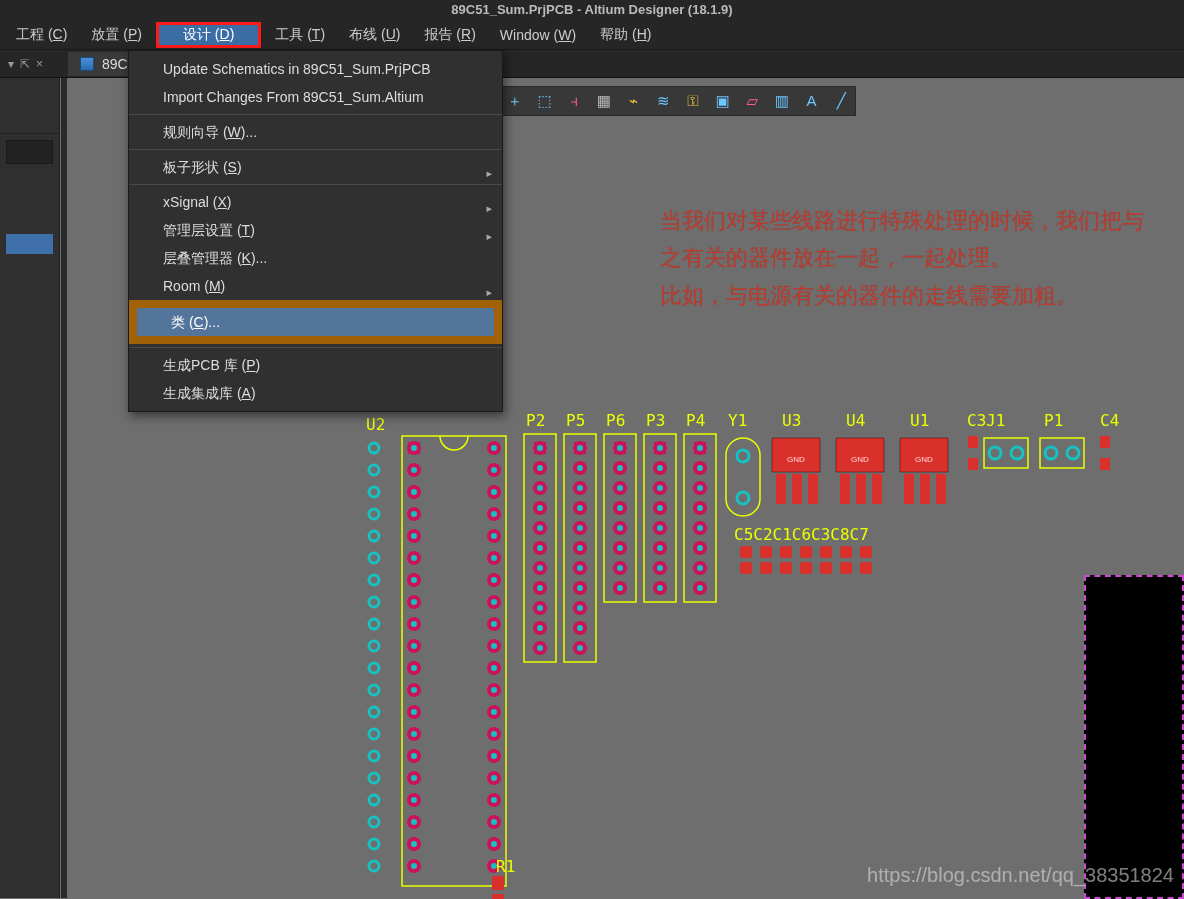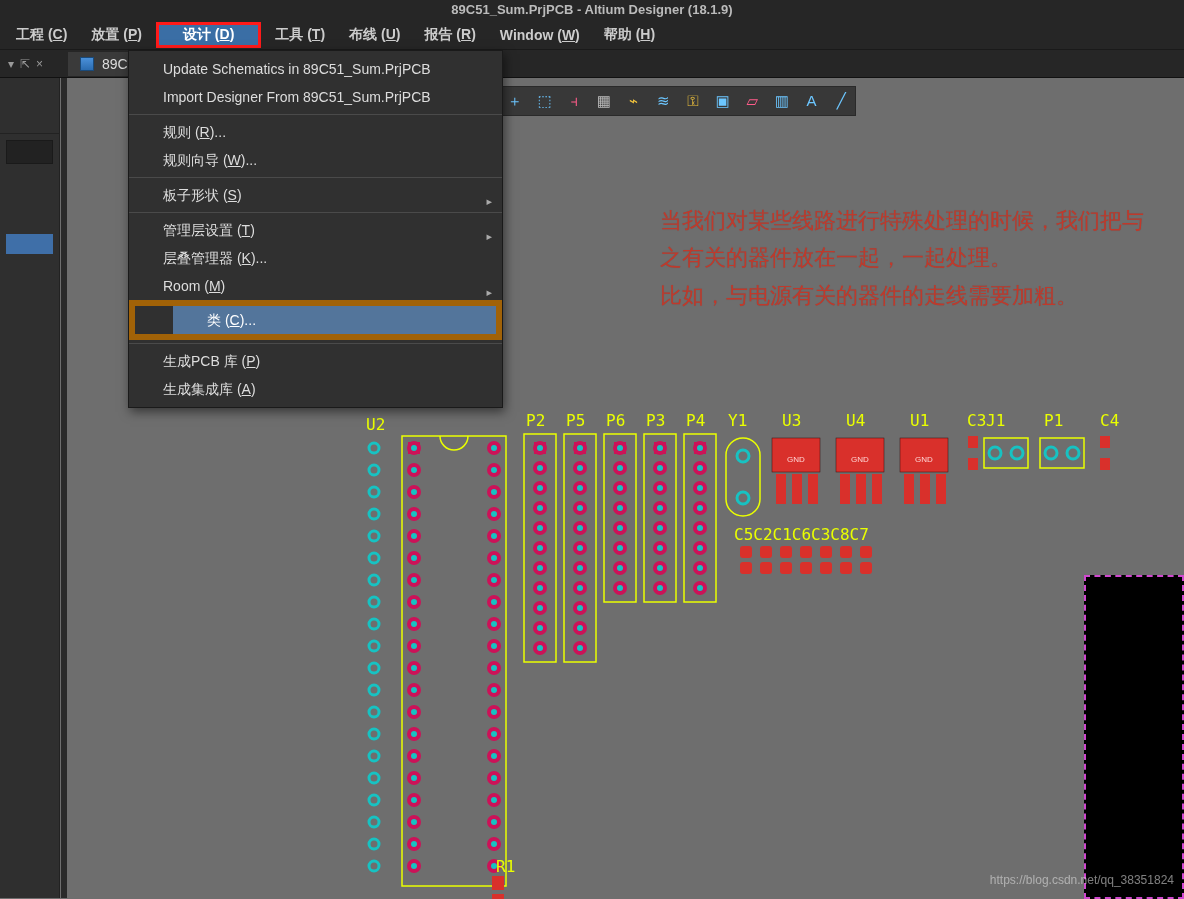--- a/index.html
+++ b/index.html
@@ -30,21 +30,20 @@
     display: flex;
     align-items: center;
     padding: 0 6px;
     gap: 4px;
     border-bottom: 1px solid #1a1a1a;
   }
   .menubar .menu-item {
     padding: 4px 10px;
     color: #ccc;
     cursor: pointer;
-    font-weight: bold;
   }
   .menubar .menu-item.active {
     background: #3a6ea5;
     color: #fff;
   }
   .menubar .hl-menu {
     border: 3px solid #ff1a1a;
     padding: 1px 24px;
   }
   .under { text-decoration: underline; }
@@ -141,22 +140,21 @@
     right: 10px;
     top: 6px;
     font-size: 11px;
     color: #aaa;
   }
   .dropdown .dd-sel {
     background: #53759b;
     color:#fff;
   }
   .dd-hl-wrap{
-    border:6px solid #a16207;
-    padding-left:38px;
+    border:8px solid #a16207;
   }
 
   
   .mini-toolbar {
     position: absolute;
     top: 86px;
     left: 500px;
     height: 30px;
     width: 356px;
     background: #383838;
@@ -223,21 +221,21 @@
     height:324px;
     background:#000;
     border:2px dashed #d048d0;
     z-index:11;
   }
   .watermark{
     position:absolute;
     right:10px;
     bottom:12px;
     color:rgba(230,230,230,.55);
-    font-size:12px;
+    font-size:20px;
     font-family:Arial,sans-serif;
     z-index:40;
   }
 </style>
 </head>
 <body>
 
 <div class="titlebar">
   <span>89C51_Sum.PrjPCB - Altium Designer (18.1.9)</span>
 </div>
@@ -268,27 +266,27 @@
 
 <div class="left-panel">
   <div class="lp-top"></div>
   <div class="lp-box"></div>
   <div class="lp-sel"></div>
 </div>
 <div class="left-side-strip"></div>
 
 <div class="dropdown" id="dropdown">
     <div class="dd-item">Update Schematics in 89C51_Sum.PrjPCB</div>
-    <div class="dd-item">Import Designer From 89C51_Sum.PrjPCB</div>
+    <div class="dd-item">Import Changes From 89C51_Sum.Altium</div>
     <div class="dd-sep"></div>
-    <div class="dd-item">规则 (<span class="under">R</span>)...</div>
     <div class="dd-item">规则向导 (<span class="under">W</span>)...</div>
     <div class="dd-sep"></div>
     <div class="dd-item dd-sub">板子形状 (<span class="under">S</span>)</div>
     <div class="dd-sep"></div>
+    <div class="dd-item dd-sub">xSignal (<span class="under">X</span>)</div>
     <div class="dd-item dd-sub">管理层设置 (<span class="under">T</span>)</div>
     <div class="dd-item">层叠管理器 (<span class="under">K</span>)...</div>
     <div class="dd-item dd-sub">Room (<span class="under">M</span>)</div>
     <div class="dd-hl-wrap">
       <div class="dd-item dd-sel">类 (<span class="under">C</span>)...</div>
     </div>
     <div class="dd-sep"></div>
     <div class="dd-item">生成PCB 库 (<span class="under">P</span>)</div>
     <div class="dd-item">生成集成库 (<span class="under">A</span>)</div>
   </div>

